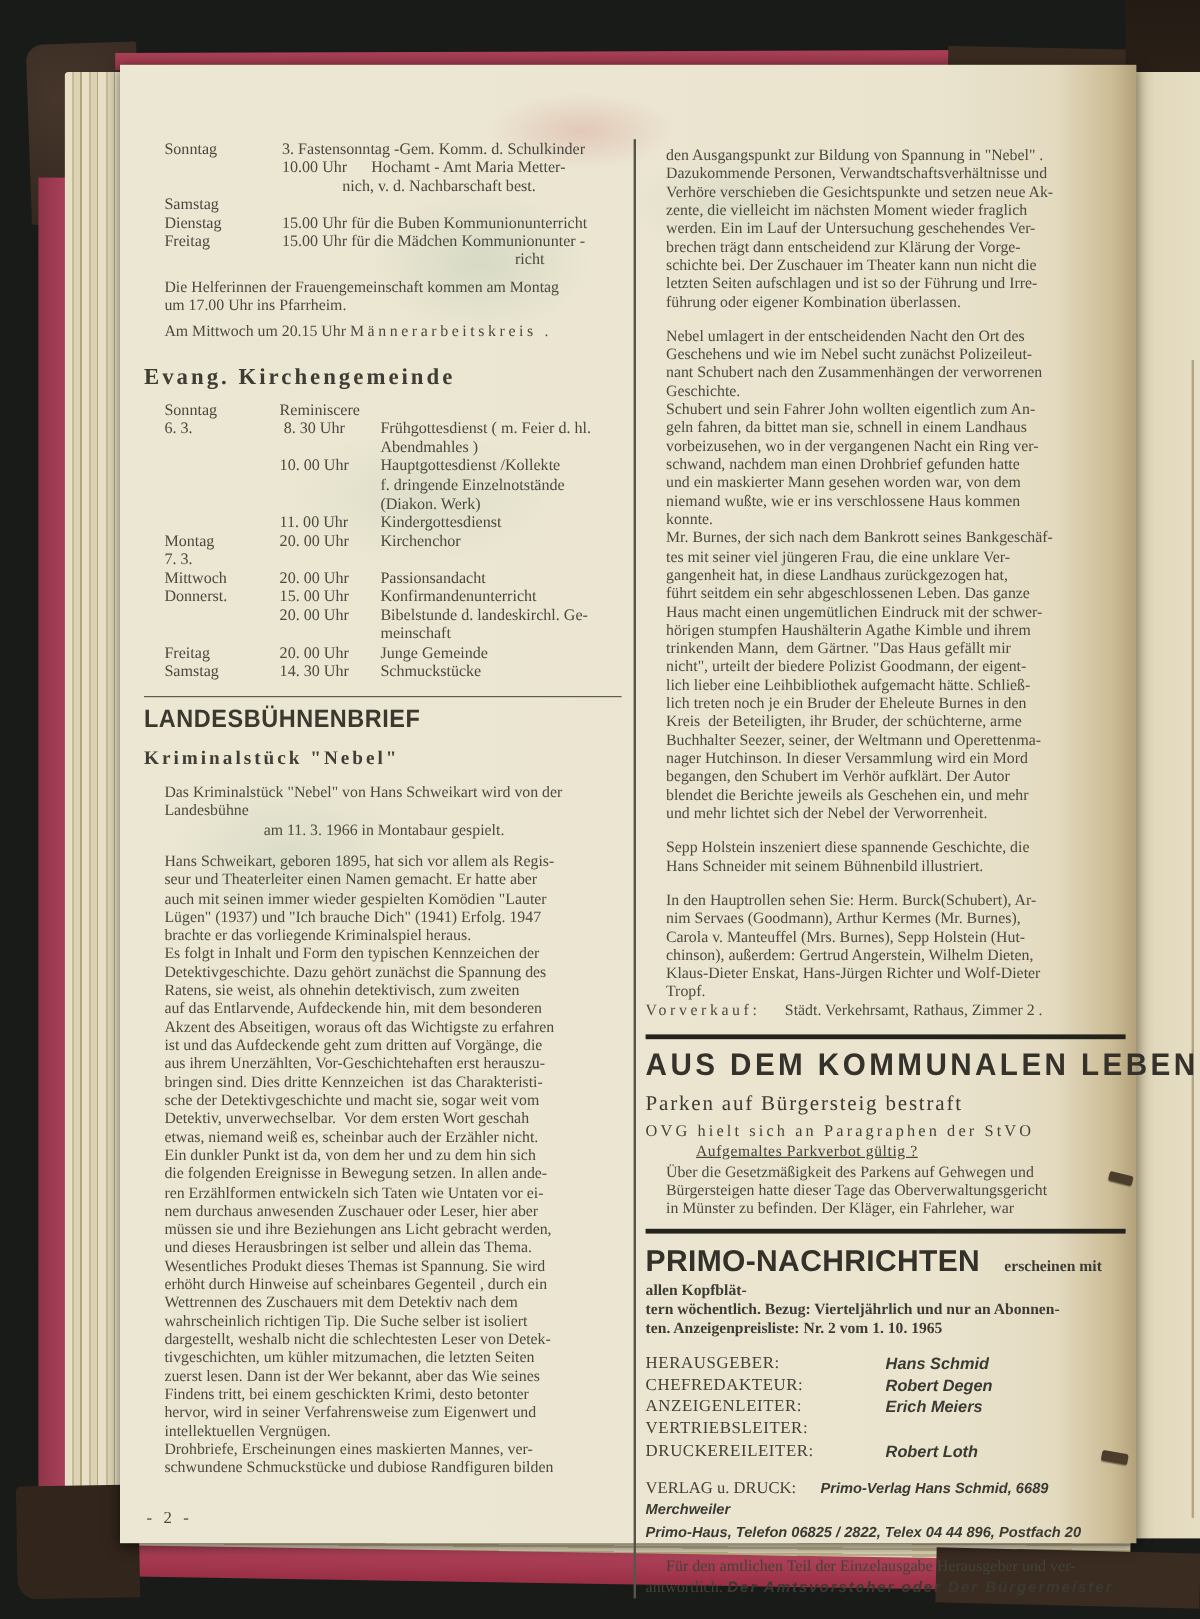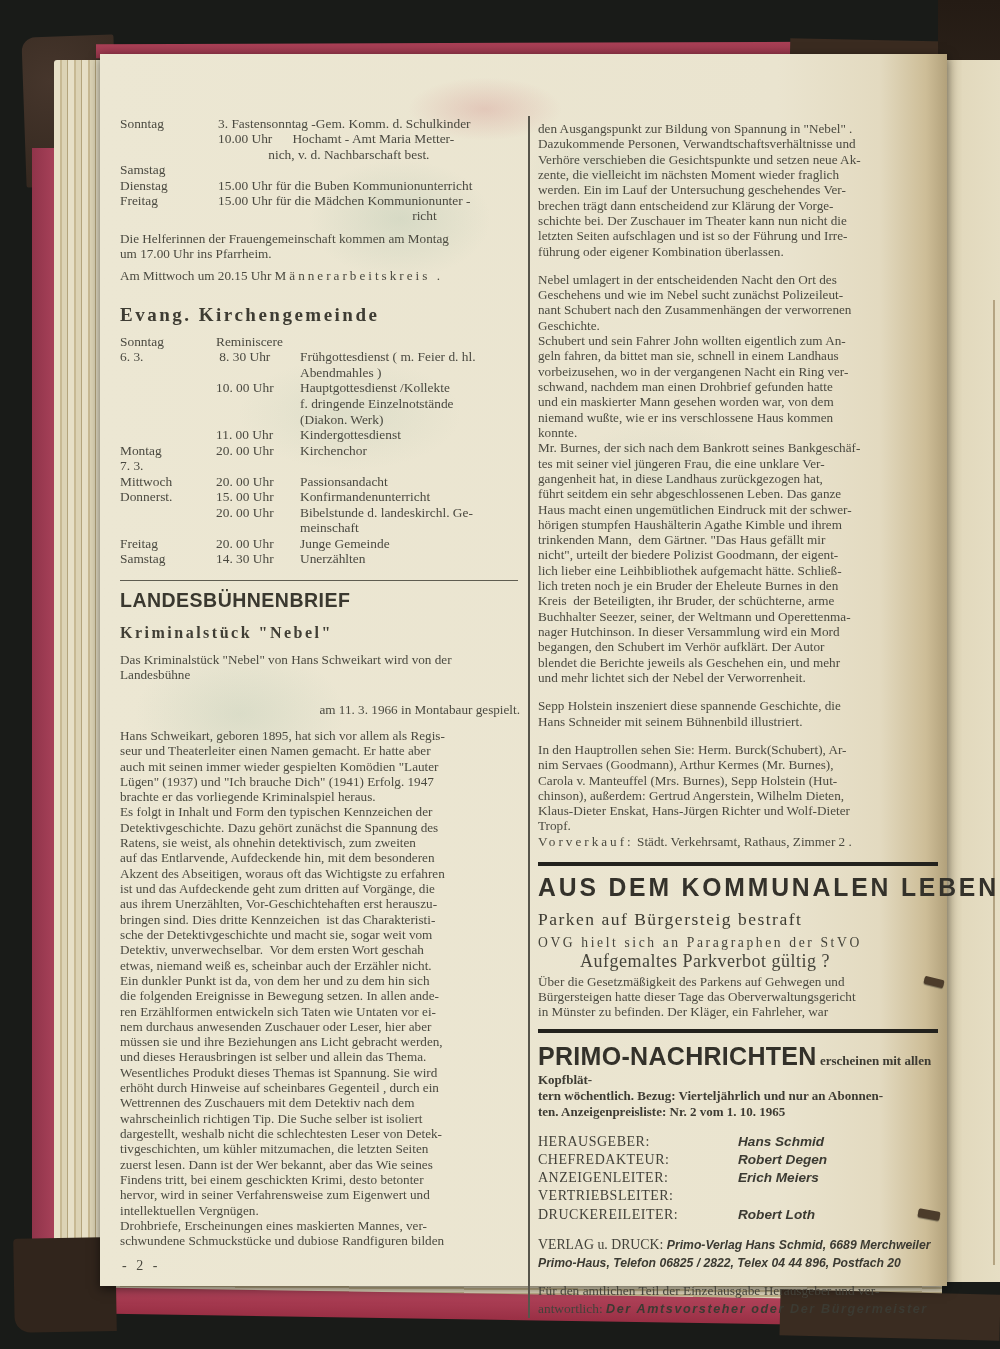--- a/index.html
+++ b/index.html
@@ -41,46 +41,46 @@
     radial-gradient(ellipse 150px 95px at 140px 660px, rgba(122,164,142,.15), transparent 70%),
     radial-gradient(ellipse 120px 60px at 510px 115px, rgba(122,164,142,.13), transparent 70%),
     radial-gradient(ellipse 160px 80px at 250px 360px, rgba(128,168,146,.12), transparent 70%),
     radial-gradient(ellipse 140px 90px at 560px 430px, rgba(122,160,140,.10), transparent 70%);
   }
 
   .content{position:absolute;left:20px;top:62px;width:818px;display:grid;grid-template-columns:400px 18px 400px;}
   .divider{width:2px;height:100%;background:#57554b;justify-self:center;}
   .col{color:#4a4940;}
 
-  .txt{white-space:pre-wrap;}
+  .txt{white-space:pre-wrap;margin-left:17px;}
   p{margin:0;}
   .body-text{font-size:13.2px;line-height:1.16;color:#4b4a40;}
 
   
   .srow{display:grid;grid-template-columns:98px 1fr;font-size:13.4px;line-height:1.15;}
   .note{margin-top:7px;}
   .spaced3{letter-spacing:3px;}
   .evang-h{margin:20px 0 8px 0;font-size:19px;font-weight:600;letter-spacing:2.5px;color:#3e3c33;}
   .erow{display:grid;grid-template-columns:96px 84px 1fr;font-size:13.4px;line-height:1.16;}
   .rule-thin{border:0;border-top:1.6px solid #5e5c50;margin:13px 2px 7px 0;}
   .lbb{margin:4px 0 0 0;font-family:"Liberation Sans",sans-serif;font-weight:700;font-size:21px;letter-spacing:.5px;color:#3a382f;transform:scaleX(.93);transform-origin:left;}
   .krimi{margin:12px 0 0 0;font-size:16px;font-weight:600;letter-spacing:2.5px;color:#403e35;}
   .lb-intro{margin-top:10px;}
-  .lb-center{margin-top:19px;text-align:right;}
+  .lb-center{margin-top:1px;text-align:center;}
   .lb-body{margin-top:11px;}
 
   
   .rp1{margin-top:5px;}
   .gap{margin-top:13px;}
   .spaced25{letter-spacing:3px;}
   .rule-thick{height:3.5px;background:#23221d;margin:13px 0 6px 0;}
   .kommunal-h{margin:2px 0 0 0;font-family:"Liberation Sans",sans-serif;font-weight:600;font-size:26px;letter-spacing:3px;color:#34322b;transform:scaleX(.95);transform-origin:left;white-space:nowrap;}
   .parken{margin:6px 0 0 0;font-size:17.5px;font-weight:400;letter-spacing:1.5px;color:#3d3b32;}
   .ovg{margin-top:5px;font-size:13.6px;letter-spacing:2.6px;color:#45443b;}
-  .ovg2{font-size:18px;letter-spacing:.5px;text-indent:42px;color:#45443b;}
+  .ovg2{font-size:13px;letter-spacing:.5px;text-indent:42px;color:#45443b;text-decoration:underline;}
   .kommunal-body{margin-top:2px;}
   .rule-thick2{height:4px;background:#23221d;margin:9px 0 8px 0;}
   .imp-intro{font-size:13px;line-height:1.24;font-weight:700;color:#3d3b33;}
   .masthead{font-family:"Liberation Sans",sans-serif;font-weight:800;font-size:25px;letter-spacing:.3px;color:#33312a;}
   .staff{margin-top:13px;}
   .staff-row{display:grid;grid-template-columns:200px 1fr;font-size:14px;line-height:1.3;}
   .staff-label{letter-spacing:.5px;color:#43423a;}
   .imp-value{font-family:"Liberation Sans",sans-serif;font-weight:700;font-style:italic;color:#3b3a32;}
   .staff-row .imp-value{font-size:13.6px;}
   .verlag{margin-top:12px;font-size:13.8px;line-height:1.3;color:#43423a;}
@@ -189,21 +189,21 @@
 meinschaft</div>
           </div>
           <div class="erow">
             <div class="txt">Freitag</div>
             <div class="txt">20. 00 Uhr</div>
             <div class="txt">Junge Gemeinde</div>
           </div>
           <div class="erow">
             <div class="txt">Samstag</div>
             <div class="txt">14. 30 Uhr</div>
-            <div class="txt">Unerzählten</div>
+            <div class="txt">Schmuckstücke</div>
           </div>
         </div>
 
         <div class="rule-thin"></div>
 
         <h1 class="lbb">LANDESBÜHNENBRIEF</h1>
         <h3 class="krimi">Kriminalstück "Nebel"</h3>
         <p class="body-text txt lb-intro">Das Kriminalstück "Nebel" von Hans Schweikart wird von der
 Landesbühne</p>
         <p class="body-text lb-center">am 11. 3. 1966 in Montabaur gespielt.</p>

